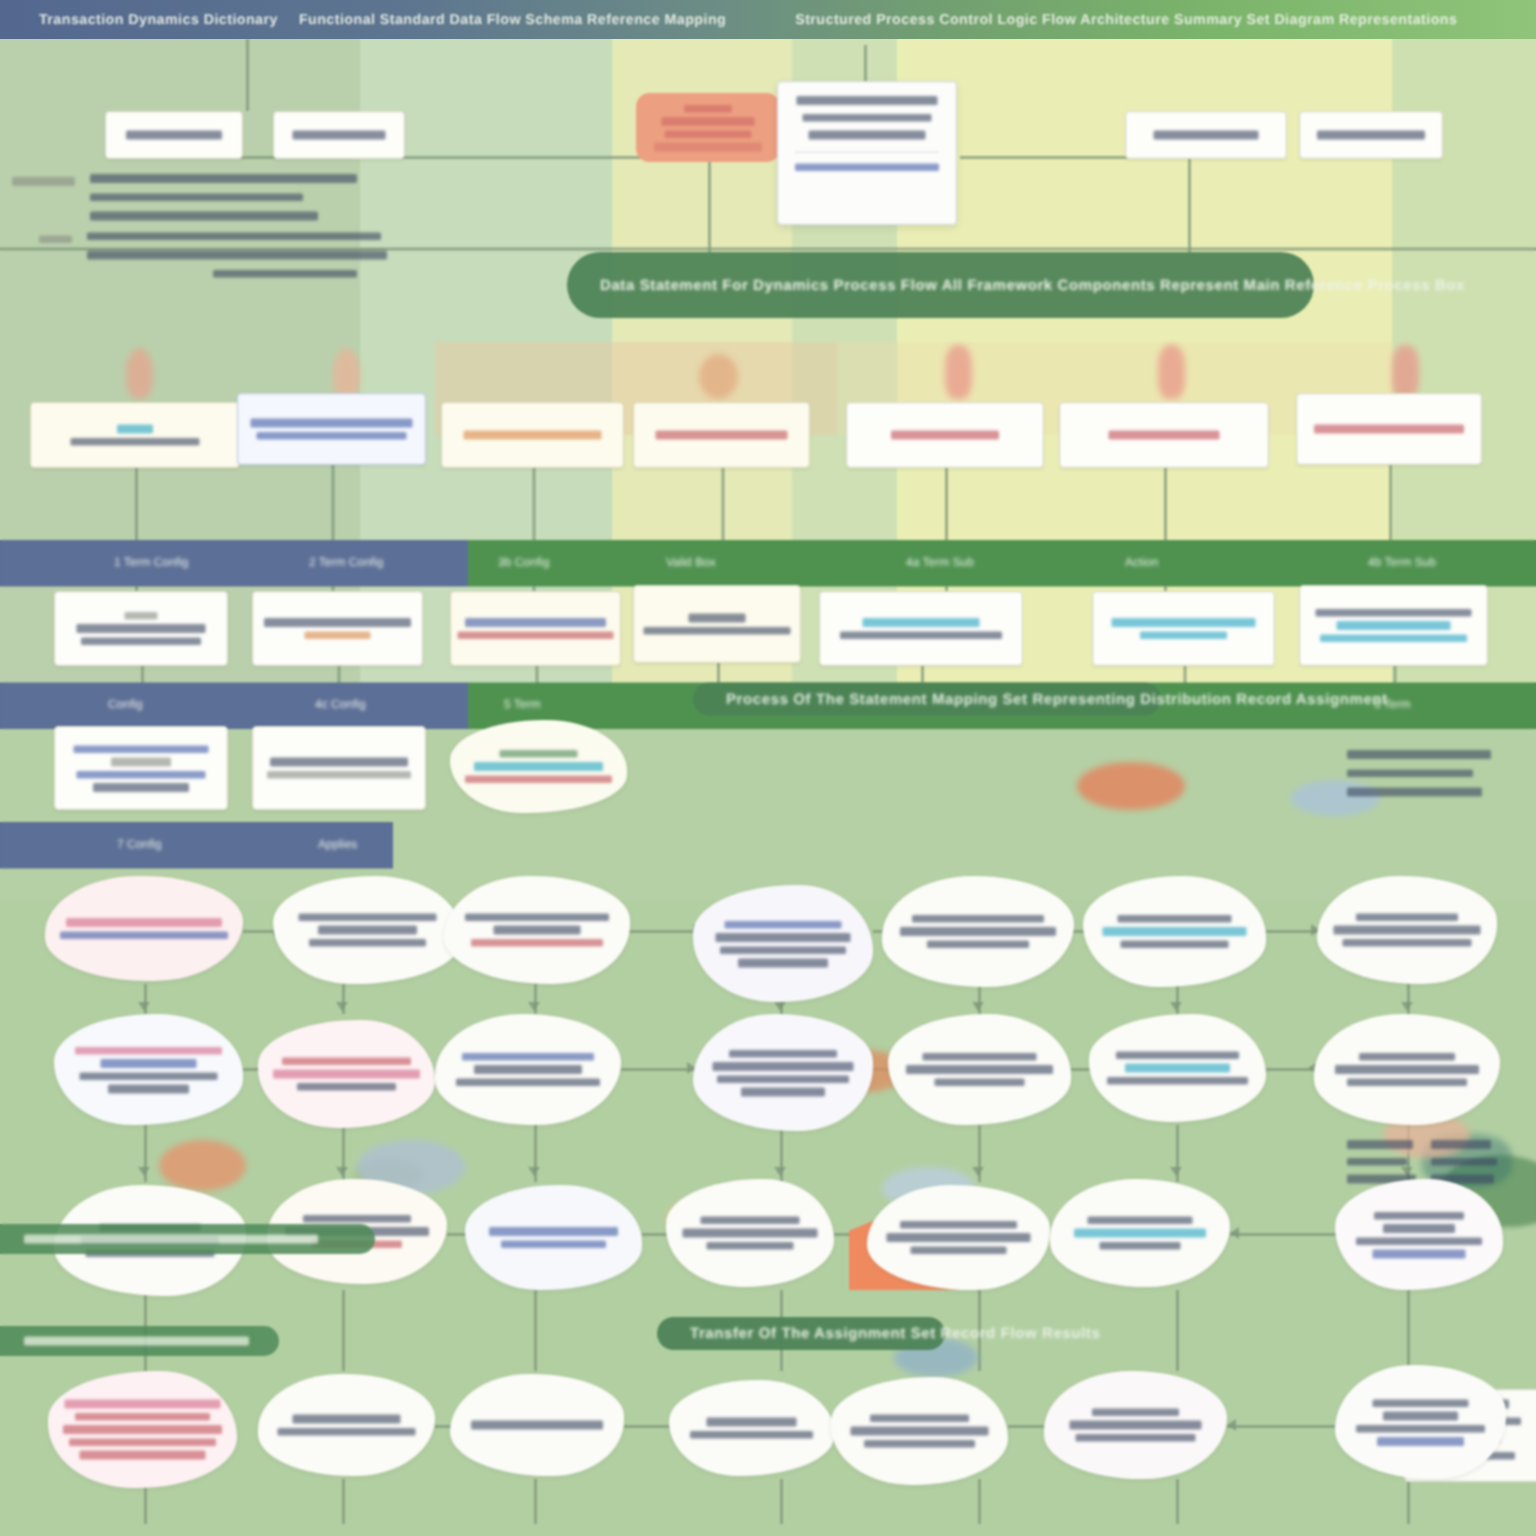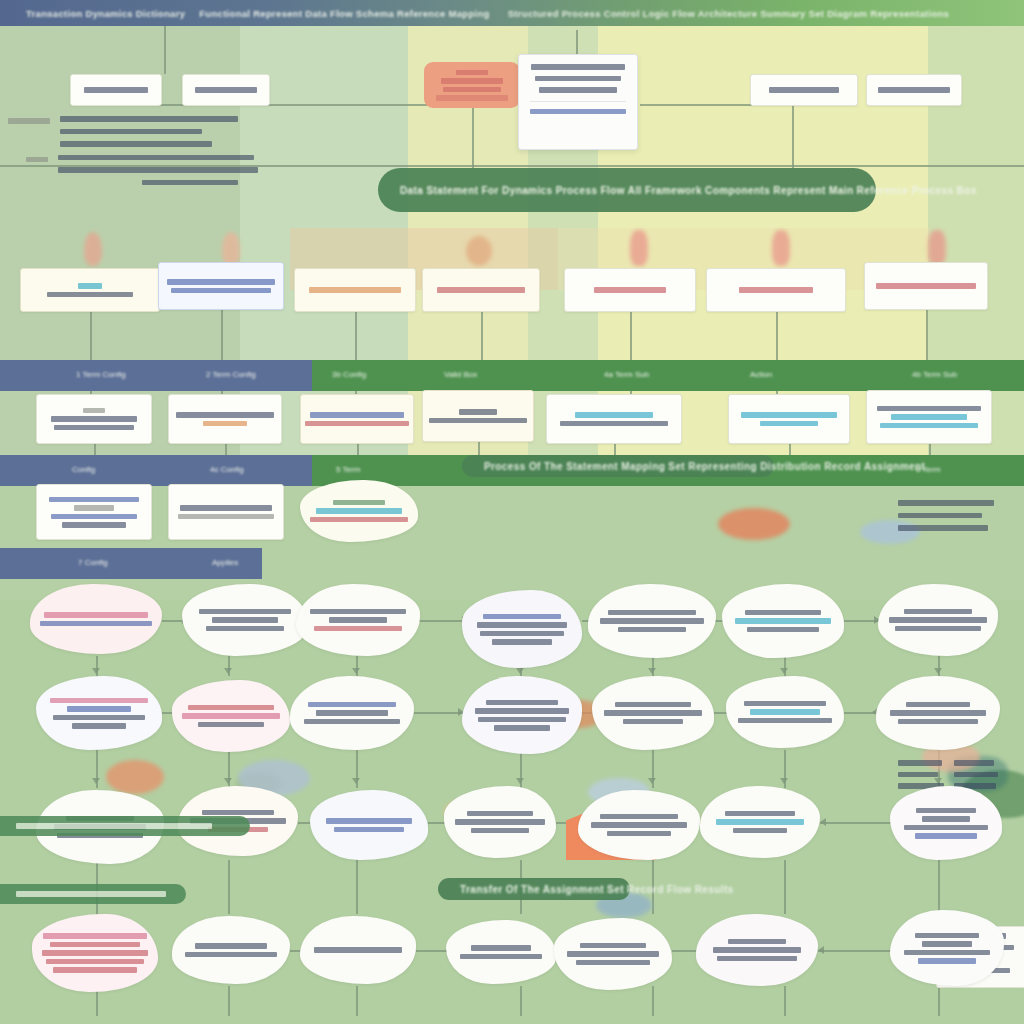--- a/index.html
+++ b/index.html
@@ -141,22 +141,22 @@
 
     <div style="position:absolute;left:0;right:0;top:470px;bottom:0;background:#b5d0a4;"></div>
     <div style="position:absolute;left:0;right:0;top:600px;bottom:0;background:#b2cfa2;"></div>
 
     <div style="position:absolute;left:290px;top:228px;width:268px;height:62px;background:#e8c9a4;opacity:.5;"></div>
     <div style="position:absolute;left:558px;top:228px;width:372px;height:62px;background:#efd9ad;opacity:.35;"></div>
   </div>
 
   <div class="header-bar">
     <div class="header-text">Transaction Dynamics Dictionary</div>
-    <div class="header-text" style="padding-left:14px;">Functional Represent Data Flow Schema Reference Mapping</div>
-    <div class="header-text" style="padding-left:18px;">Structured Process Control Logic Flow Architecture Summary Set Diagram Representations</div>
+    <div class="header-text" style="padding-left:14px;">Functional Standard Data Flow Schema Reference Mapping</div>
+    <div class="header-text" style="padding-left:18px;margin-left:28px;">Structured Process Control Logic Flow Architecture Summary Set Diagram Representations</div>
   </div>
 
   <div id="lanes-root">
       <div class="lane lane-blue" style="left: 0px; top: 360px; width: 312px;"></div>
       <div class="lane lane-green" style="left: 312px; top: 360px; width: 712px;"></div>
       <div class="lane-label" style="left: 76px; top: 370px; z-index: 14;">1 Term Config</div>
       <div class="lane-label" style="left: 206px; top: 370px; z-index: 14;">2 Term Config</div>
       <div class="lane-label" style="left: 332px; top: 370px; z-index: 14;">3b Config</div>
       <div class="lane-label" style="left: 444px; top: 370px; z-index: 14;">Valid Box</div>
       <div class="lane-label" style="left: 604px; top: 370px; z-index: 14;">4a Term Sub</div>

